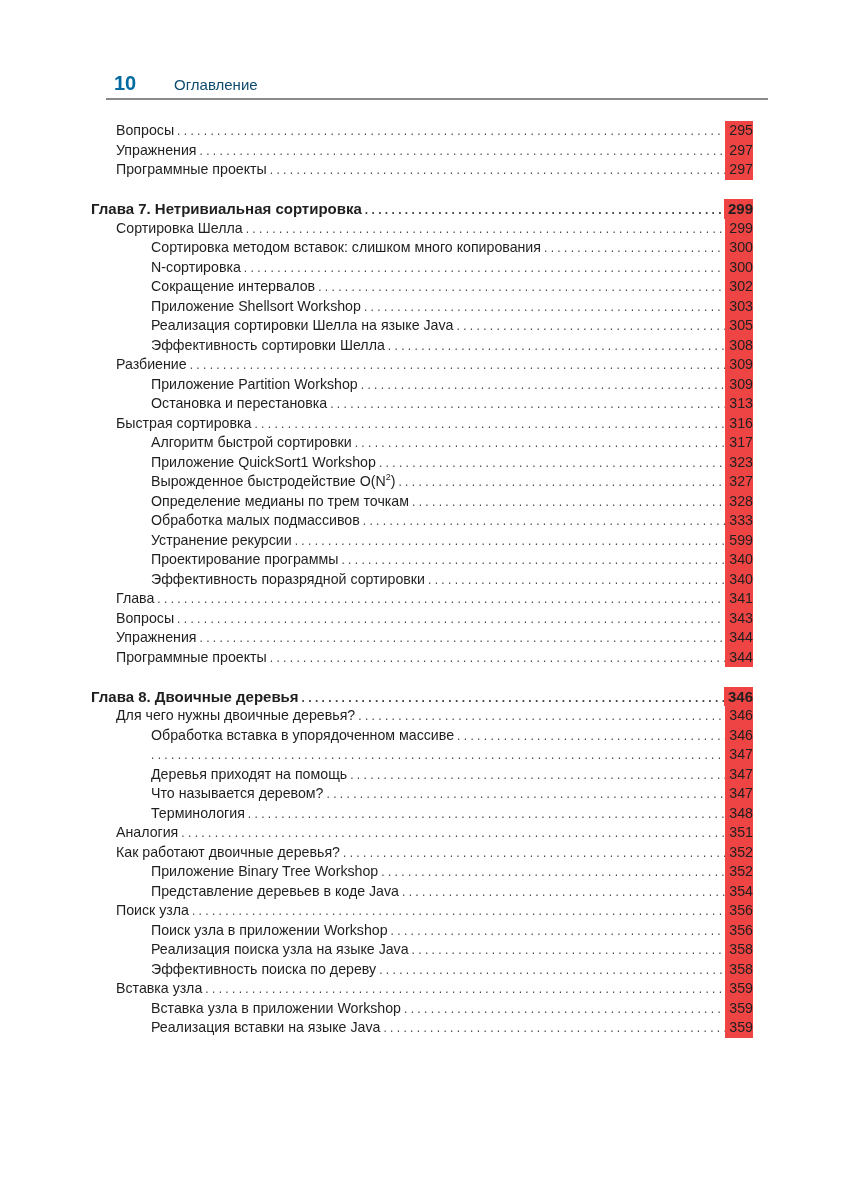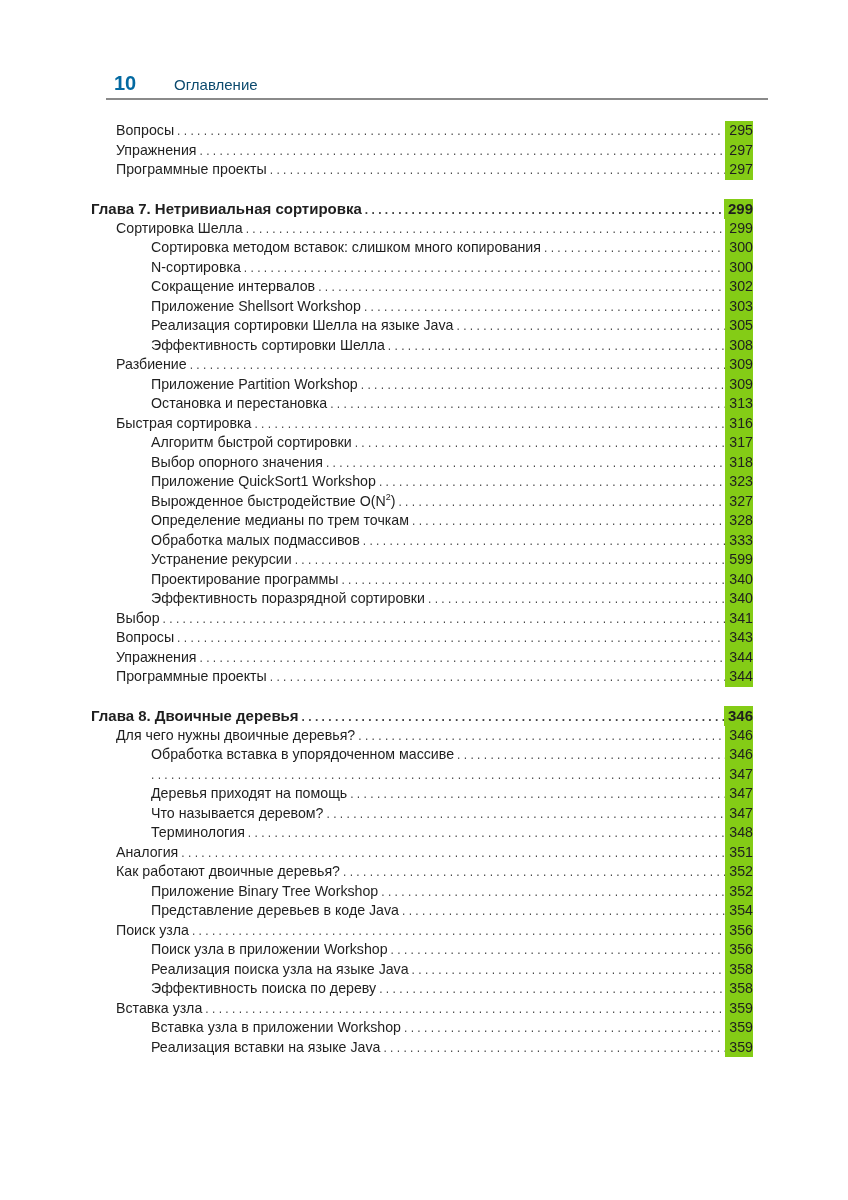--- a/index.html
+++ b/index.html
@@ -9,21 +9,21 @@
             border-bottom: 2px solid #8a8a8a; }
   .page-num { position: absolute; left: 8px; top: 2px; font-weight: bold; font-size: 20px; color: #0369a1; }
   .running-title { position: absolute; left: 68px; top: 6px; font-size: 15px; color: #0c4a6e; }
   .toc { position: absolute; left: 91px; top: 121px; width: 662px; }
   .row { position: relative; height: 19.5px; line-height: 19.5px; font-size: 14.2px;
          display: flex; align-items: baseline; white-space: nowrap; overflow: hidden; }
   .row .t { background: #fff; padding-right: 3px; flex: 0 0 auto; }
   .row .dots { flex: 1 1 auto; overflow: hidden; color: #444; letter-spacing: 4.2px;
                font-size: 12px; }
   .row .dots::before { content: ". . . . . . . . . . . . . . . . . . . . . . . . . . . . . . . . . . . . . . . . . . . . . . . . . . . . . . . . . . . . . . . . . . . . . . . . . . . . . . . . . . . . . . . . . . . . . . . . . . . . . . . . . . . . . . . . . . . . . . . . . . . ."; letter-spacing: 0; }
-  .row .p { flex: 0 0 auto; padding-left: 4px; text-align: right; background: #84cc16; }
+  .row .p { flex: 0 0 auto; padding-left: 4px; text-align: right; background: #ef4444; }
   .lvl0 { font-weight: bold; font-size: 15px; }
   .lvl1 { padding-left: 25px; }
   .lvl2 { padding-left: 60px; }
   .gap { height: 19.5px; }
   sup { font-size: 9px; line-height: 0; }
 </style>
 </head>
 <body>
 
 <div class="header">
@@ -110,25 +110,20 @@
         <span class="t">Быстрая сортировка</span>
         <span class="dots"></span>
         <span class="p">316</span>
       </div>
       <div class="row lvl2">
         <span class="t">Алгоритм быстрой сортировки</span>
         <span class="dots"></span>
         <span class="p">317</span>
       </div>
       <div class="row lvl2">
-        <span class="t">Выбор опорного значения</span>
-        <span class="dots"></span>
-        <span class="p">318</span>
-      </div>
-      <div class="row lvl2">
         <span class="t">Приложение QuickSort1 Workshop</span>
         <span class="dots"></span>
         <span class="p">323</span>
       </div>
       <div class="row lvl2">
         <span class="t">Вырожденное быстродействие O(N<sup>2</sup><span>)</span></span>
         <span class="dots"></span>
         <span class="p">327</span>
       </div>
       <div class="row lvl2">
@@ -150,21 +145,21 @@
         <span class="t">Проектирование программы</span>
         <span class="dots"></span>
         <span class="p">340</span>
       </div>
       <div class="row lvl2">
         <span class="t">Эффективность поразрядной сортировки</span>
         <span class="dots"></span>
         <span class="p">340</span>
       </div>
       <div class="row lvl1">
-        <span class="t">Выбор</span>
+        <span class="t">Глава</span>
         <span class="dots"></span>
         <span class="p">341</span>
       </div>
       <div class="row lvl1">
         <span class="t">Вопросы</span>
         <span class="dots"></span>
         <span class="p">343</span>
       </div>
       <div class="row lvl1">
         <span class="t">Упражнения</span>

